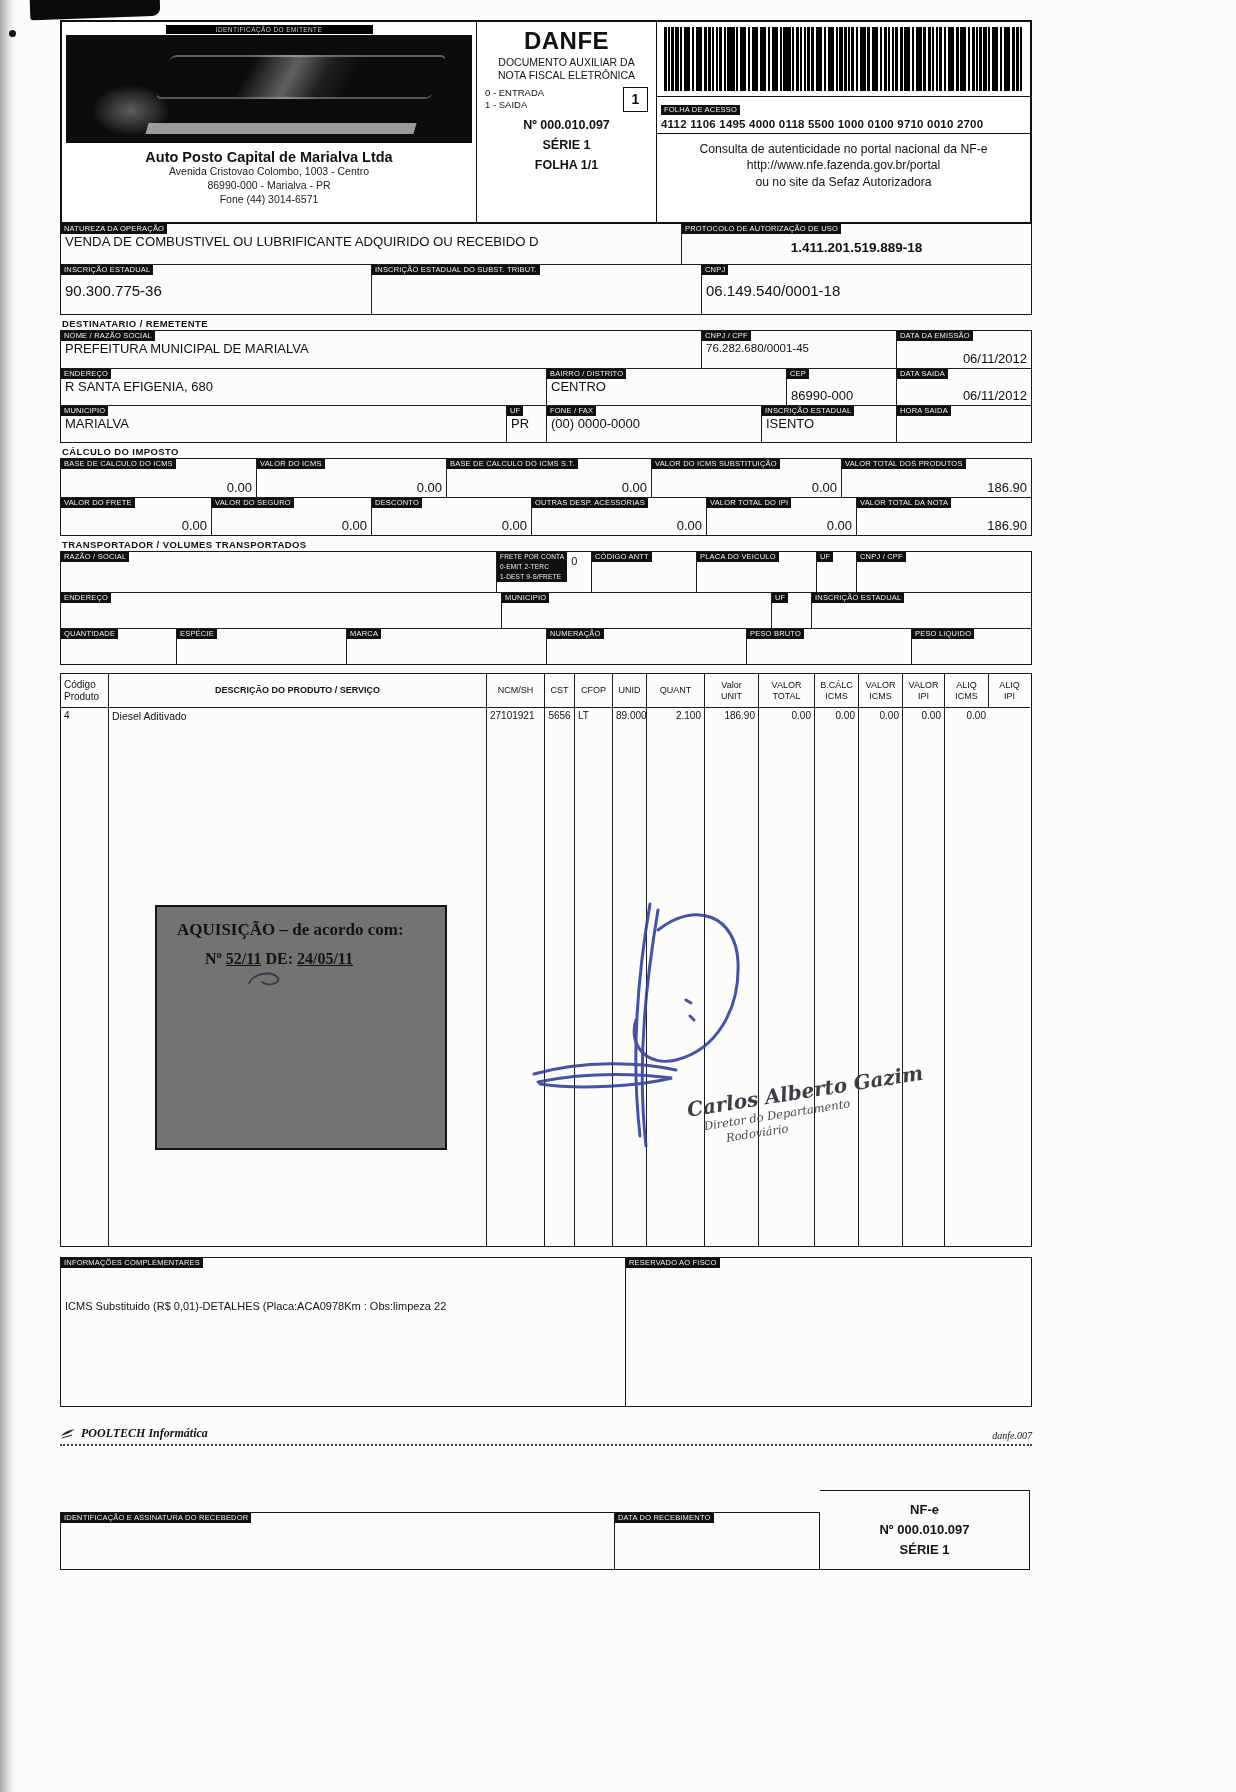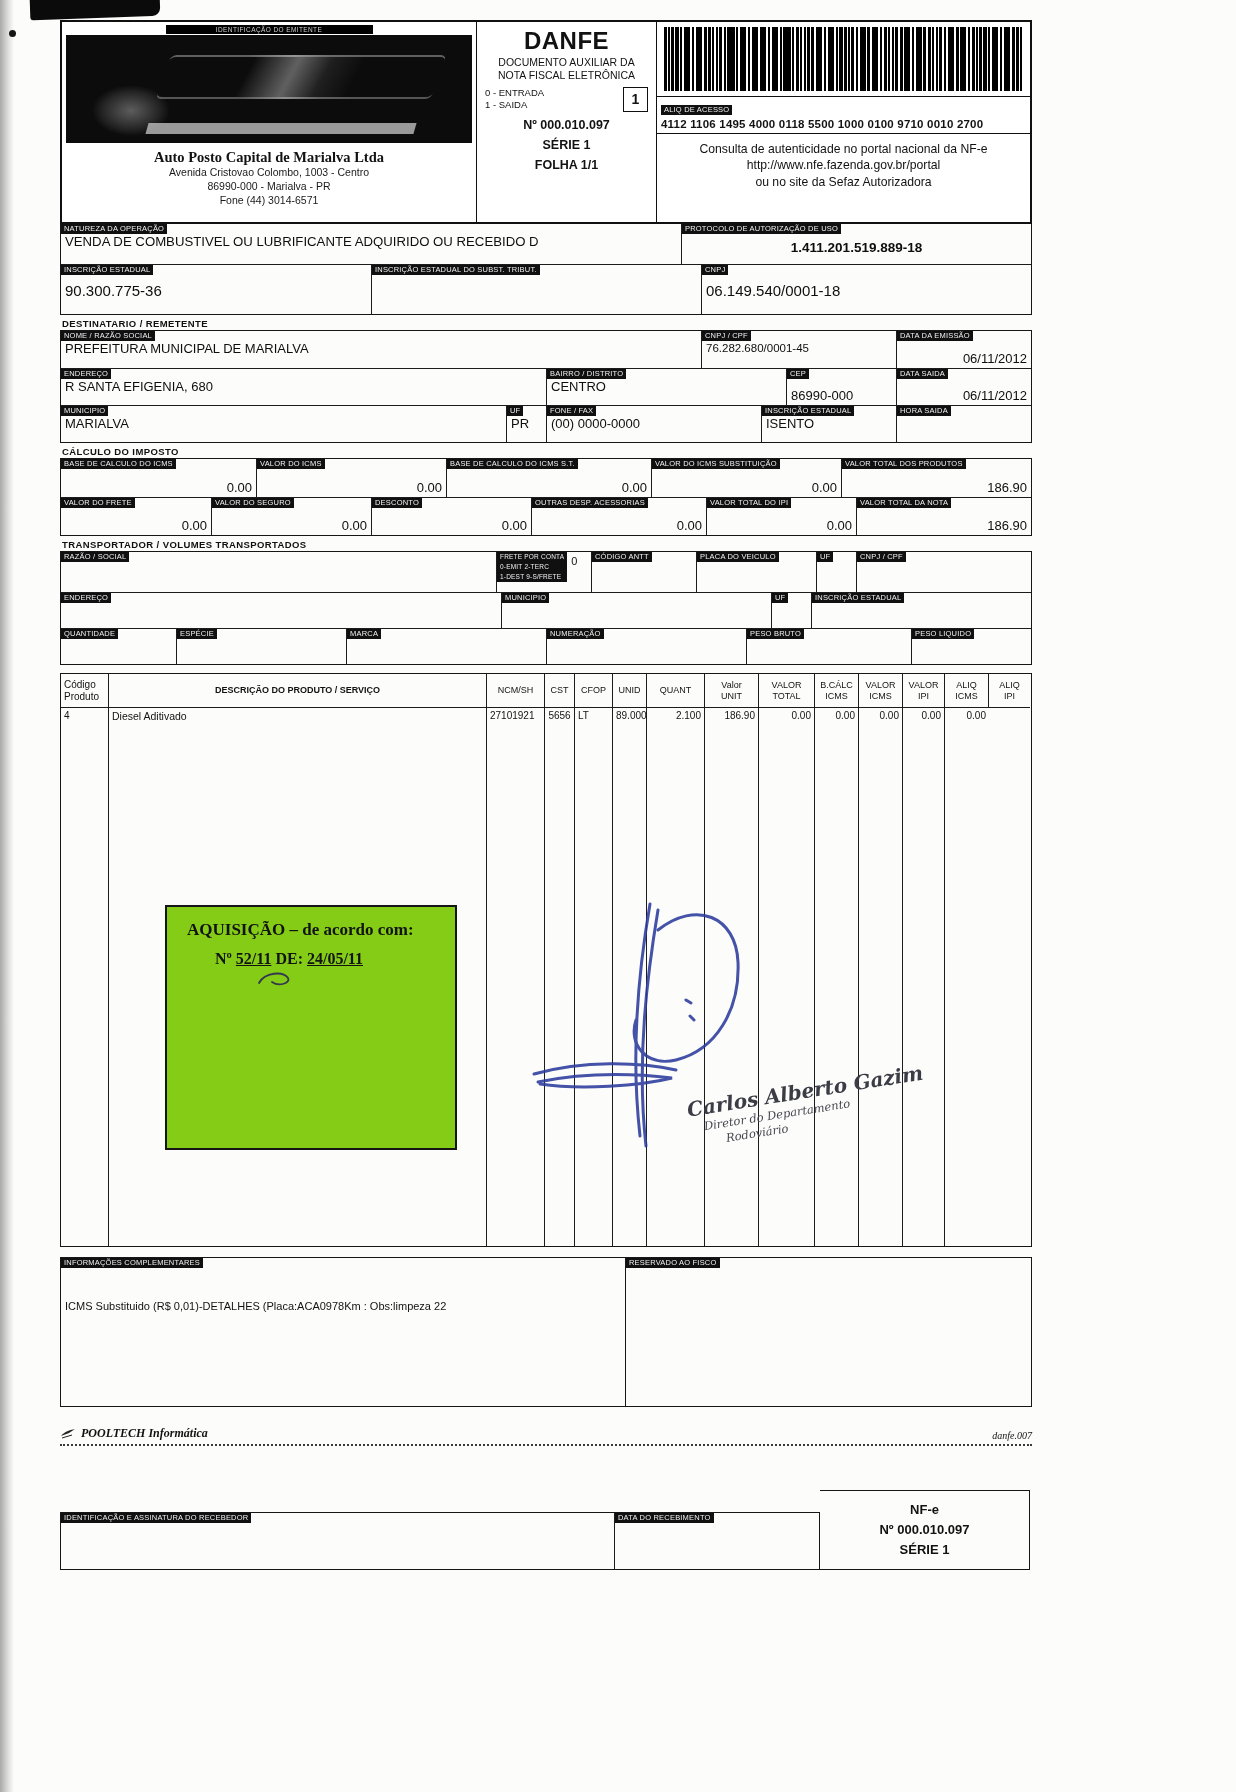--- a/index.html
+++ b/index.html
@@ -35,21 +35,21 @@
   .col-emit { width:415px; border-right:1.5px solid #101010; display:flex; flex-direction:column; }
   .emit-toplabel { background:#000; color:#cfcfcf; font-size:6.5px; line-height:9px; text-align:center;
       width:50%; margin:3px auto 0; letter-spacing:.4px; }
   .logo { height:108px; margin:1px 4px 0; position:relative; overflow:hidden;
       background: radial-gradient(ellipse 52px 34px at 16% 70%, #5d5d5d 0%, #242424 55%, #0c0c0c 75%),
                   linear-gradient(100deg, #090909 50%, #1e1e1e 72%, #0a0a0a); }
   .logo-swoosh { position:absolute; left:24%; top:20px; width:68%; height:44px; transform:skewX(-20deg);
       background:linear-gradient(100deg, rgba(255,255,255,0) 30%, rgba(255,255,255,.35) 46%, rgba(255,255,255,.08) 58%, rgba(255,255,255,0) 70%);
       border-top:2px solid rgba(255,255,255,.35); border-bottom:2px solid rgba(255,255,255,.3); border-radius:6px; }
   .logo-band { position:absolute; left:20%; bottom:9px; width:66%; height:11px; background:#c9c9c9; opacity:.75; transform:skewX(-16deg); }
-  .emit-name { font-size:14.5px; font-weight:bold; text-align:center; margin-top:6px;font-family:Liberation Serif, serif; }
+  .emit-name { font-size:14.5px; font-weight:bold; text-align:center; margin-top:6px; }
   .emit-addr { font-size:10.5px; text-align:center; line-height:1.32; color:#1a1a1a; }
 
   .col-danfe { width:180px; border-right:1.5px solid #101010; text-align:center; padding-top:5px; display:flex; flex-direction:column; }
   .danfe-title { font-weight:bold; font-size:24px; letter-spacing:.5px; }
   .danfe-sub { font-size:10.5px; line-height:1.22; padding:1px 10px 3px; }
   .es-row { display:flex; text-align:left; padding:2px 8px 2px 8px; gap:6px; }
   .es-lines { font-size:9.5px; line-height:1.35; flex:1; }
   .tipo-box { width:25px; height:25px; border:1.5px solid #101010; font-weight:bold; font-size:14px;
       display:flex; align-items:center; justify-content:center; }
   .danfe-num { font-weight:bold; font-size:12.5px; margin-top:4px; }
@@ -75,22 +75,22 @@
   .pgrid { display:grid; grid-template-columns:48px 378px 58px 30px 38px 34px 58px 54px 56px 44px 44px 42px 44px 41px; }
   .pth { border-right:1px solid #1c1c1c; border-bottom:1px solid #1c1c1c; font-size:9px; text-align:center;
       white-space:pre-line; display:flex; align-items:center; justify-content:center; height:34px; line-height:1.15; padding:1px; }
   .pth.lft { justify-content:flex-start; text-align:left; font-size:10px; padding-left:3px; }
   .pth:last-child, .ptd:last-child { border-right:none; }
   .ptd { border-right:1px solid #1c1c1c; font-size:10px; height:538px; padding:2px 3px; line-height:1.2; }
   .ptd.r { text-align:right; }
   .ptd.c { text-align:center; }
 
   
-  .stamp { position:absolute; left:105px; top:885px; width:292px; height:245px; border:2.5px solid #151515;
-      background:#84cc16; font-family:"Liberation Serif", serif; padding:13px 16px 6px 20px; }
+  .stamp { position:absolute; left:95px; top:885px; width:292px; height:245px; border:2.5px solid #151515;
+      background:#737373; font-family:"Liberation Serif", serif; padding:13px 16px 6px 20px; }
   .stamp-title { font-weight:bold; font-size:17px; }
   .stamp-opt { font-weight:bold; font-size:16px; line-height:1.62; white-space:pre; }
   .stamp-opts { margin-top:12px; }
   .stamp-num { font-weight:bold; font-size:16px; margin-top:10px; padding-left:28px; }
   .u { text-decoration:underline; }
   .stamp-squiggle { margin:2px 0 0 70px; display:block; }
 
   
   .pen { position:absolute; left:440px; top:868px; width:270px; height:290px; pointer-events:none; }
   .sig-stamp { position:absolute; left:628px; top:1058px; width:250px; transform:rotate(-9deg);
@@ -152,21 +152,21 @@
           <div class="tipo-box">1</div>
         </div>
         <div class="danfe-num">Nº 000.010.097</div>
         <div class="danfe-serie">SÉRIE 1</div>
         <div class="danfe-folha">FOLHA 1/1</div>
       </div>
 
       <div class="col-chave">
         <div class="barcode"></div>
         <div class="chave-box">
-          <span class="flabel">ALIQ DE ACESSO</span>
+          <span class="flabel">FOLHA DE ACESSO</span>
           <div class="chave-val">4112 1106 1495 4000 0118 5500 1000 0100 9710 0010 2700</div>
         </div>
         <div class="consulta">
           <div>Consulta de autenticidade no portal nacional da NF-e</div>
           <div>http://www.nfe.fazenda.gov.br/portal</div>
           <div>ou no site da Sefaz Autorizadora</div>
         </div>
       </div>
     </div>
 

